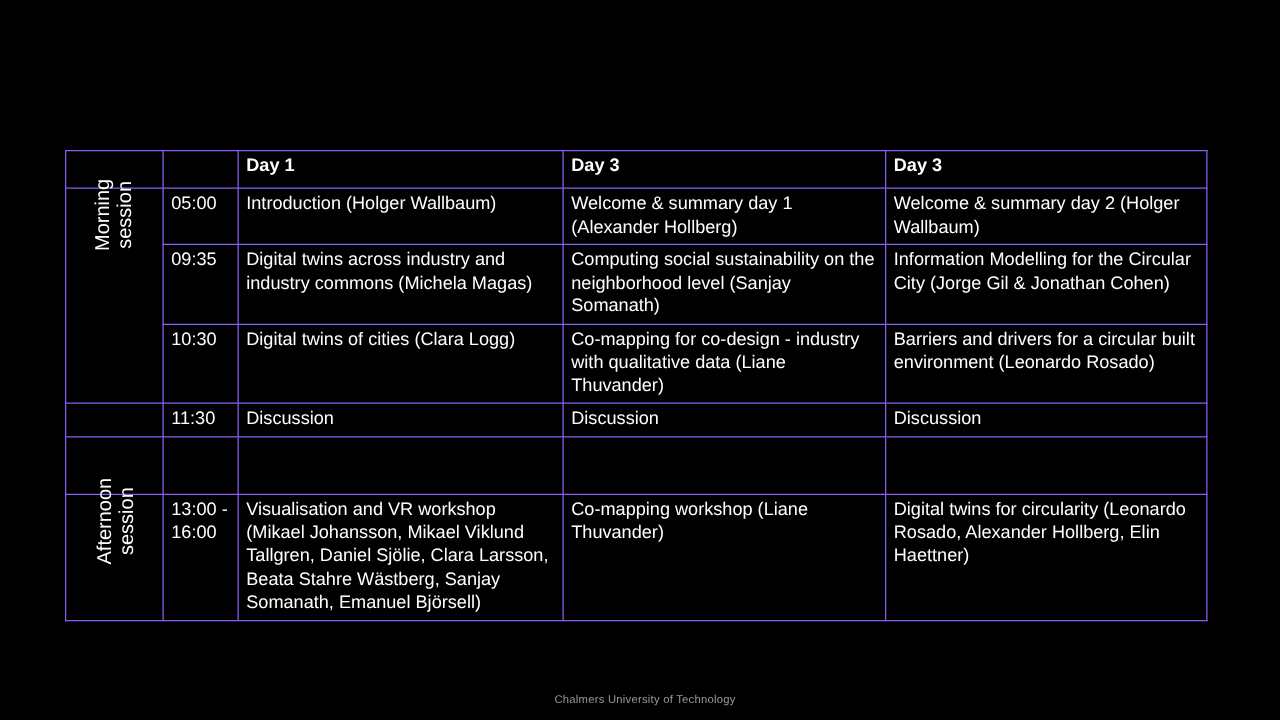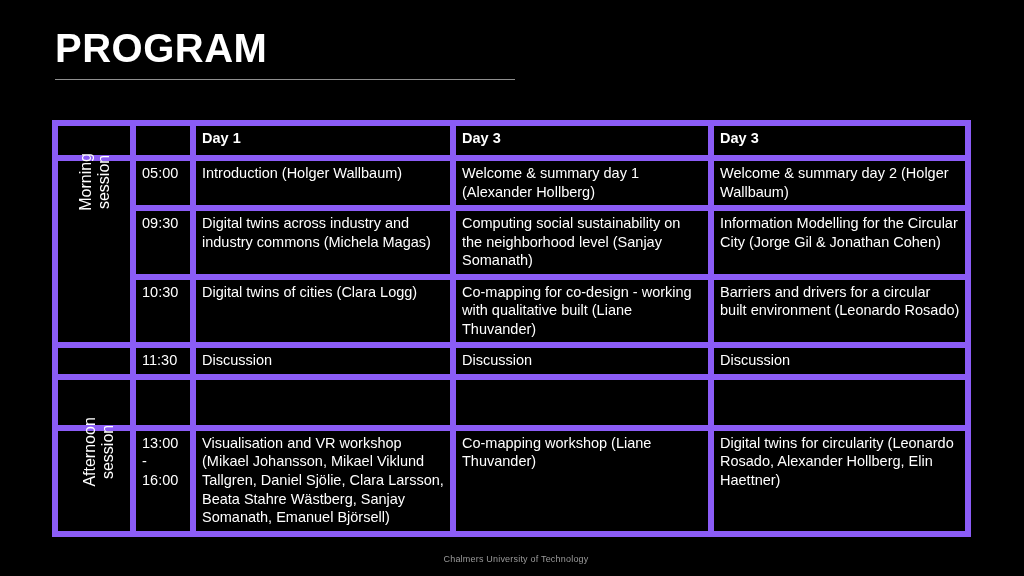--- a/index.html
+++ b/index.html
@@ -43,21 +43,21 @@
   
   #program-table {
     position: absolute;
     left: 52px;
     top: 120px;
     width: 913px;
     border-collapse: collapse;
     table-layout: fixed;
   }
   #program-table td, #program-table th {
-    border: 6px solid #8b5cf6;
+    border: 1px solid #8b5cf6;
     padding: 3px 5px 4px 6px;
     vertical-align: top;
     font-size: 14.5px;
     line-height: 1.28;
     font-weight: normal;
     color: #ffffff;
     text-align: left;
     word-wrap: break-word;
   }
   #program-table th {
@@ -119,24 +119,20 @@
     font-size: 9px;
     color: #9a9a9a;
     letter-spacing: 0.2px;
   }
 </style>
 </head>
 <body>
 
 <div id="slide">
 
-  <div id="title-block">
-    <h1 id="page-title">PROGRAM</h1>
-    <div id="title-rule"></div>
-  </div>
 
   <table id="program-table">
     <colgroup>
       <col class="c-session">
       <col class="c-time">
       <col class="c-day1">
       <col class="c-day2">
       <col class="c-day3">
     </colgroup>
     <thead>
@@ -154,30 +150,30 @@
         <td class="session-cell" rowspan="3">
           <span class="rot-label">Morning session</span>
         </td>
         <td class="time-cell">05:00</td>
         <td>Introduction (Holger Wallbaum)</td>
         <td>Welcome &amp; summary day 1 (Alexander Hollberg)</td>
         <td>Welcome &amp; summary day 2 (Holger Wallbaum)</td>
       </tr>
 
       <tr>
-        <td class="time-cell">09:30</td>
+        <td class="time-cell">09:35</td>
         <td>Digital twins across industry and industry commons (Michela Magas)</td>
         <td>Computing social sustainability on the neighborhood level (Sanjay Somanath)</td>
         <td>Information Modelling for the Circular City (Jorge Gil &amp; Jonathan Cohen)</td>
       </tr>
 
       <tr>
         <td class="time-cell">10:30</td>
         <td>Digital twins of cities (Clara Logg)</td>
-        <td>Co-mapping for co-design - working with qualitative built (Liane Thuvander)</td>
+        <td>Co-mapping for co-design - industry with qualitative data (Liane Thuvander)</td>
         <td>Barriers and drivers for a circular built environment (Leonardo Rosado)</td>
       </tr>
 
       <tr>
         <td></td>
         <td class="time-cell">11:30</td>
         <td>Discussion</td>
         <td>Discussion</td>
         <td>Discussion</td>
       </tr>

